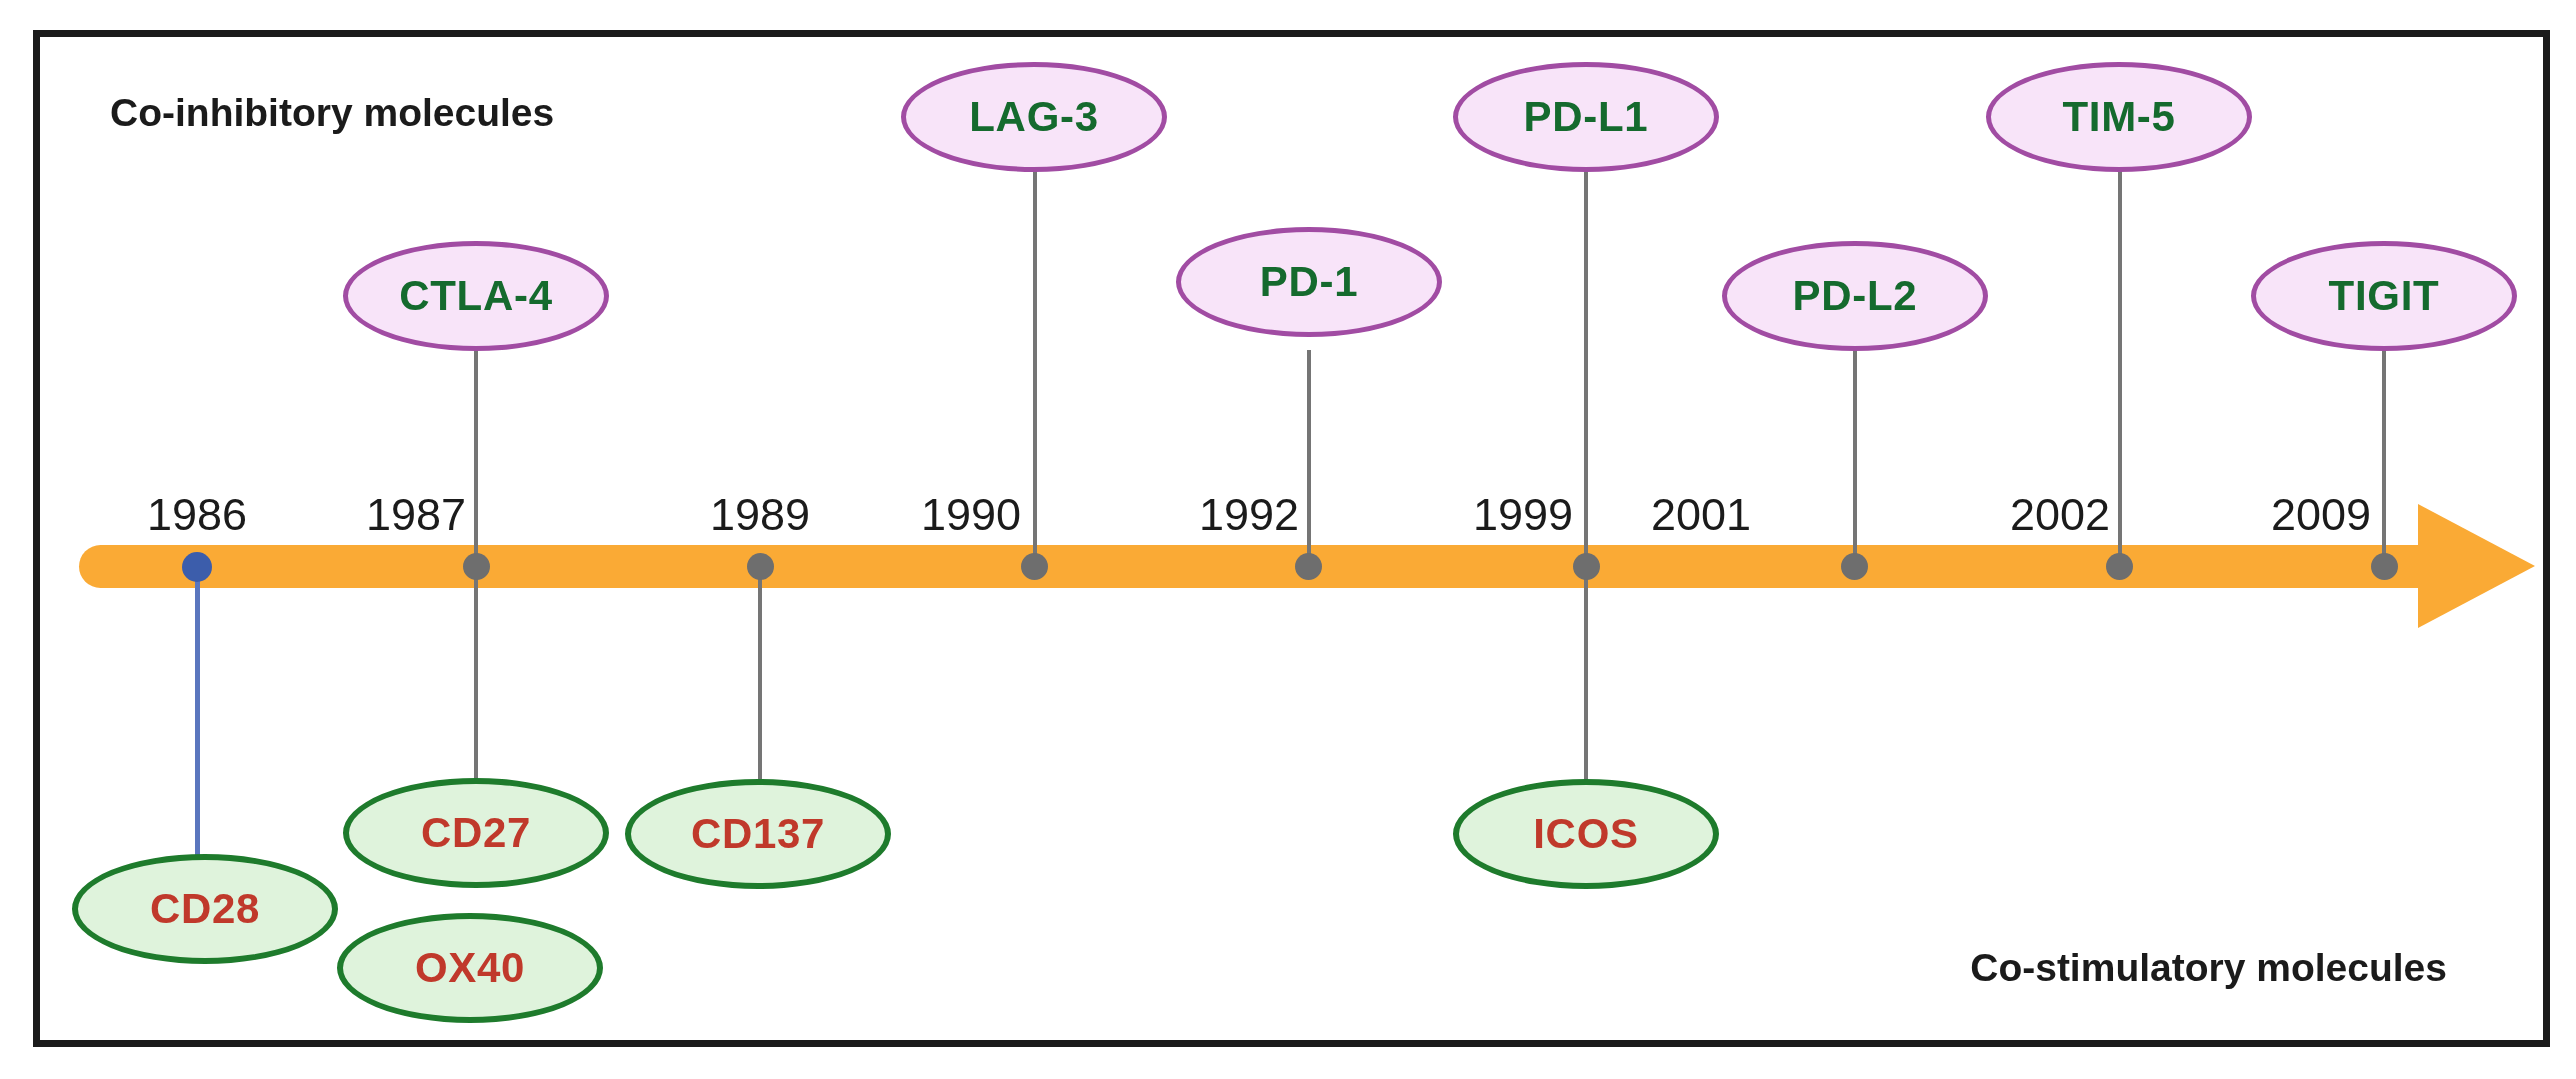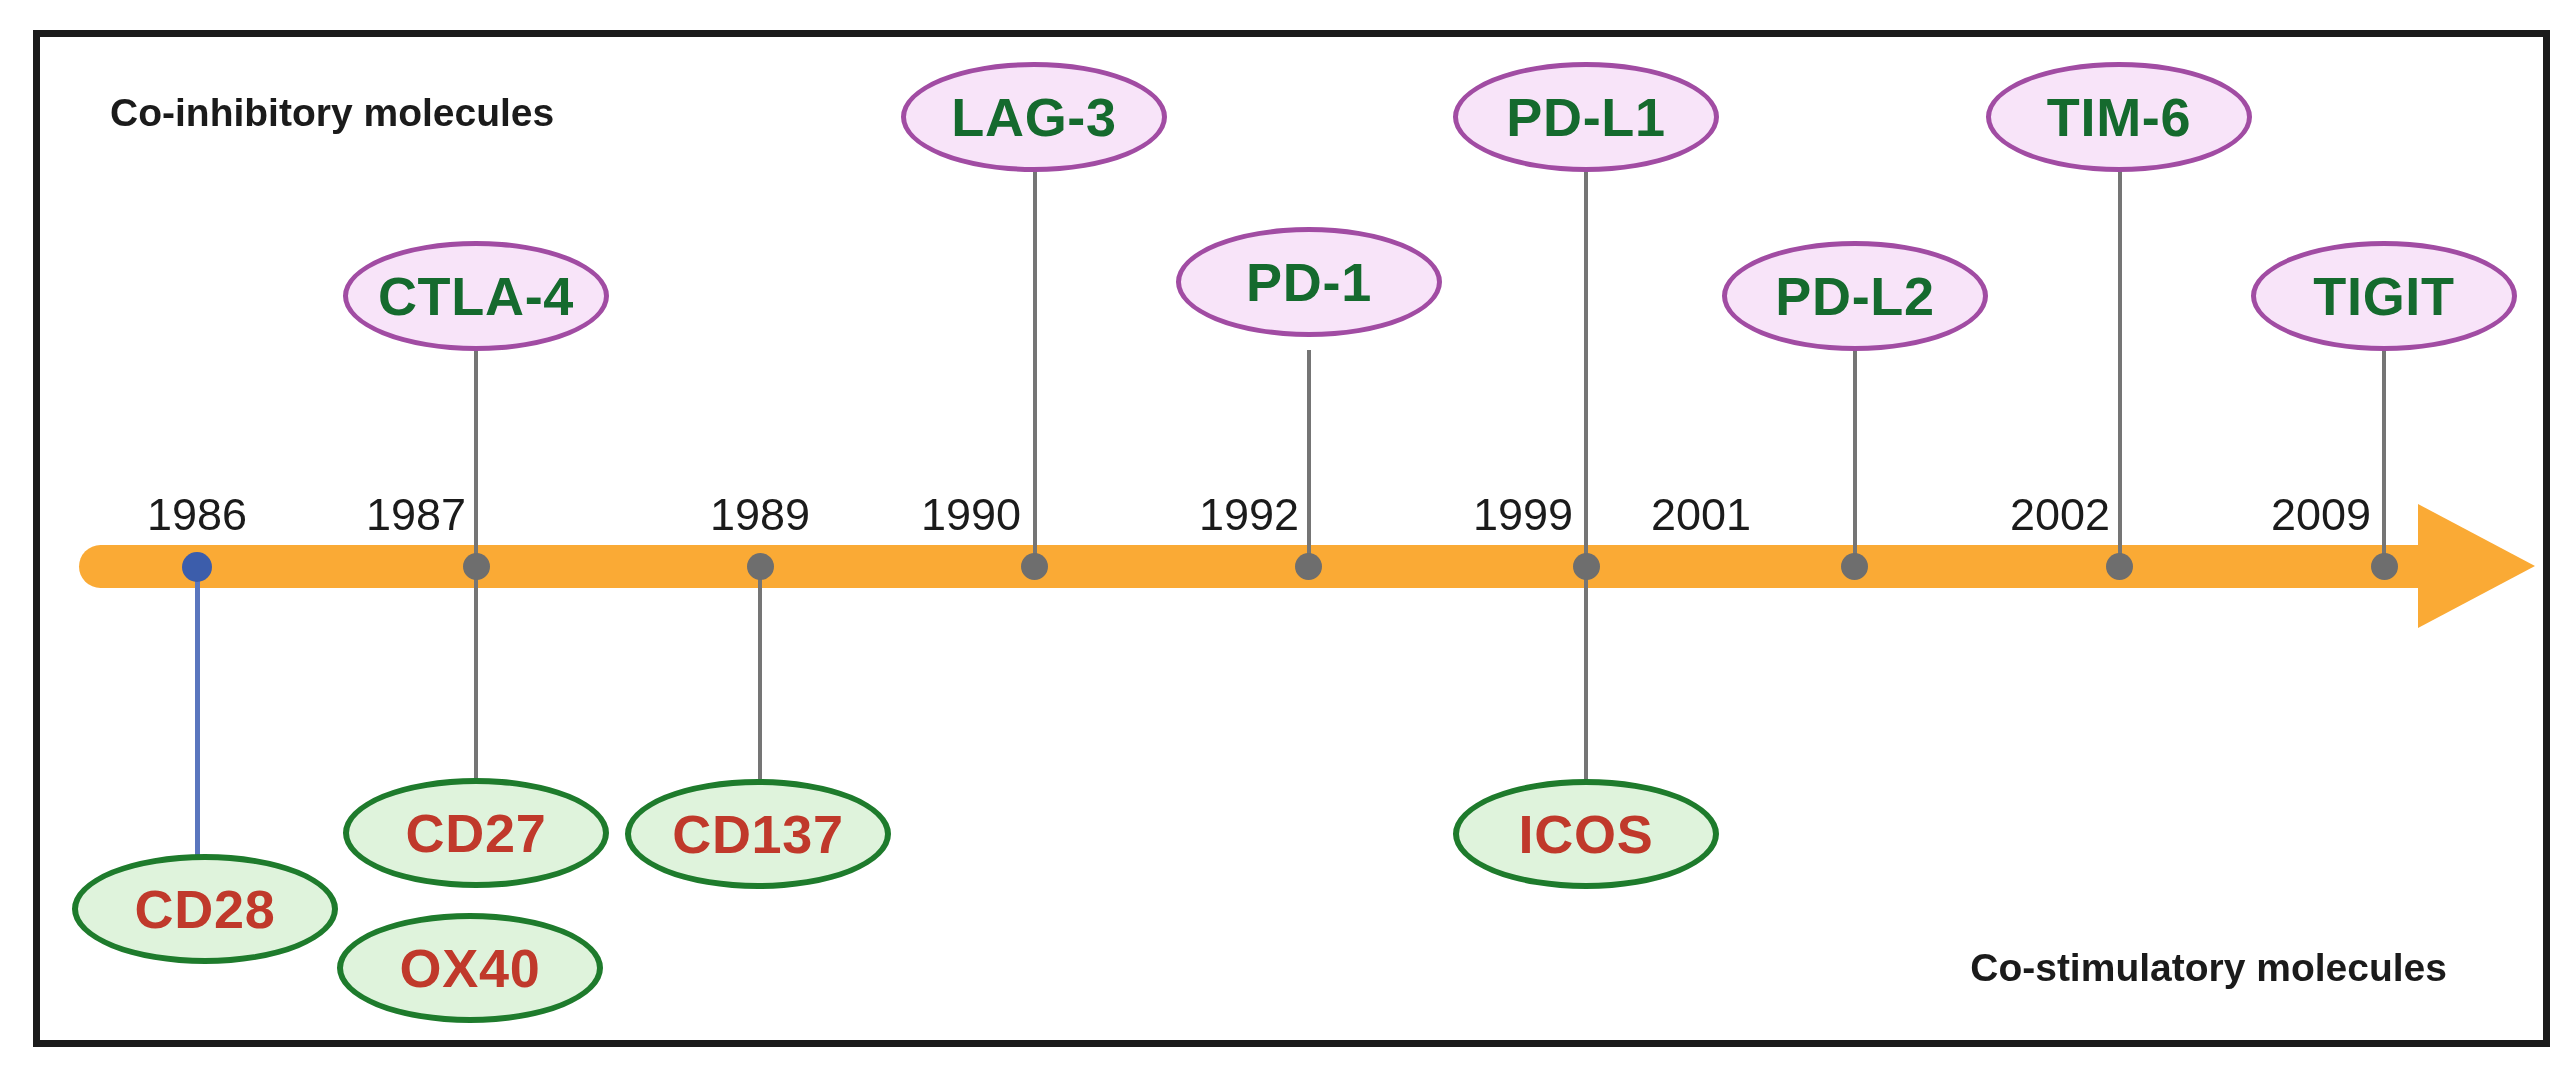--- a/index.html
+++ b/index.html
@@ -71,21 +71,21 @@
   }
   .ellipse {
     position: absolute;
     width: 266px;
     height: 110px;
     border-radius: 50%;
     box-sizing: border-box;
     display: flex;
     align-items: center;
     justify-content: center;
-    font-size: 54px;
+    font-size: 42px;
     font-weight: bold;
     letter-spacing: 0.7px;
     white-space: nowrap;
   }
   .ellipse.inhibitory {
     background: var(--inhib_fill);
     border: 5.2px solid var(--inhib_border);
     color: var(--inhib_text);
   }
   .ellipse.stimulatory {
@@ -129,21 +129,21 @@
     <div class="year-label" style="left: 1612px; top: 492px;">2001</div>
     <div class="tick-dot" style="left: 2106px; top: 553px; width: 27px; height: 27px; background: var(--tick);"></div>
     <div class="year-label" style="left: 1971px; top: 492px;">2002</div>
     <div class="tick-dot" style="left: 2371px; top: 553px; width: 27px; height: 27px; background: var(--tick);"></div>
     <div class="year-label" style="left: 2232px; top: 492px;">2009</div>
     <div class="ellipse inhibitory" style="left: 343px; top: 241px;">CTLA-4</div>
     <div class="ellipse inhibitory" style="left: 901px; top: 62px;">LAG-3</div>
     <div class="ellipse inhibitory" style="left: 1176px; top: 227px;">PD-1</div>
     <div class="ellipse inhibitory" style="left: 1453px; top: 62px;">PD-L1</div>
     <div class="ellipse inhibitory" style="left: 1722px; top: 241px;">PD-L2</div>
-    <div class="ellipse inhibitory" style="left: 1986px; top: 62px;">TIM-6</div>
+    <div class="ellipse inhibitory" style="left: 1986px; top: 62px;">TIM-5</div>
     <div class="ellipse inhibitory" style="left: 2251px; top: 241px;">TIGIT</div>
     <div class="ellipse stimulatory" style="left: 72px; top: 854px;">CD28</div>
     <div class="ellipse stimulatory" style="left: 343px; top: 778px;">CD27</div>
     <div class="ellipse stimulatory" style="left: 337px; top: 913px;">OX40</div>
     <div class="ellipse stimulatory" style="left: 625px; top: 779px;">CD137</div>
     <div class="ellipse stimulatory" style="left: 1453px; top: 779px;">ICOS</div>
   </div>
 
 
 </body></html>

